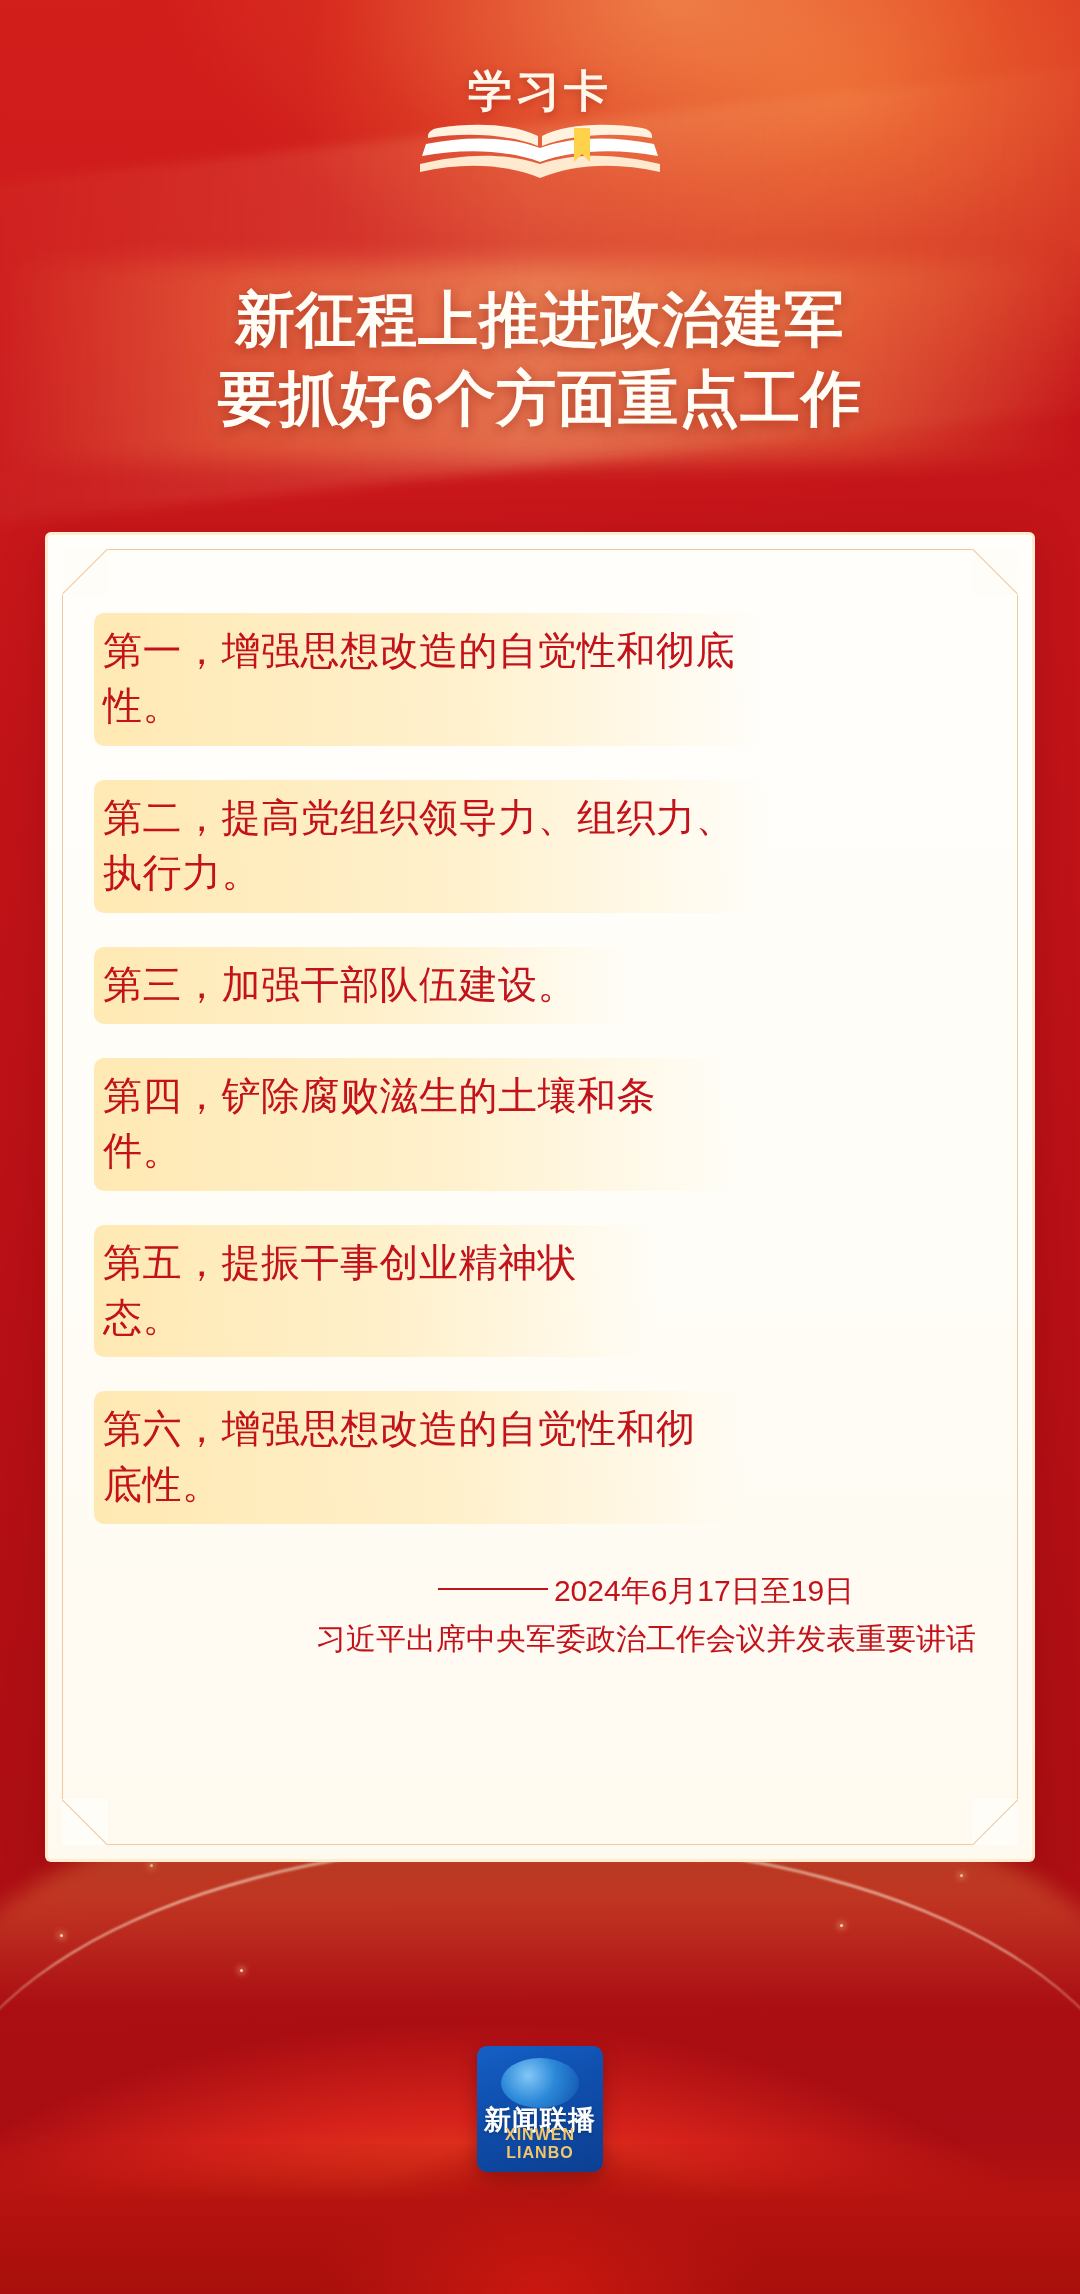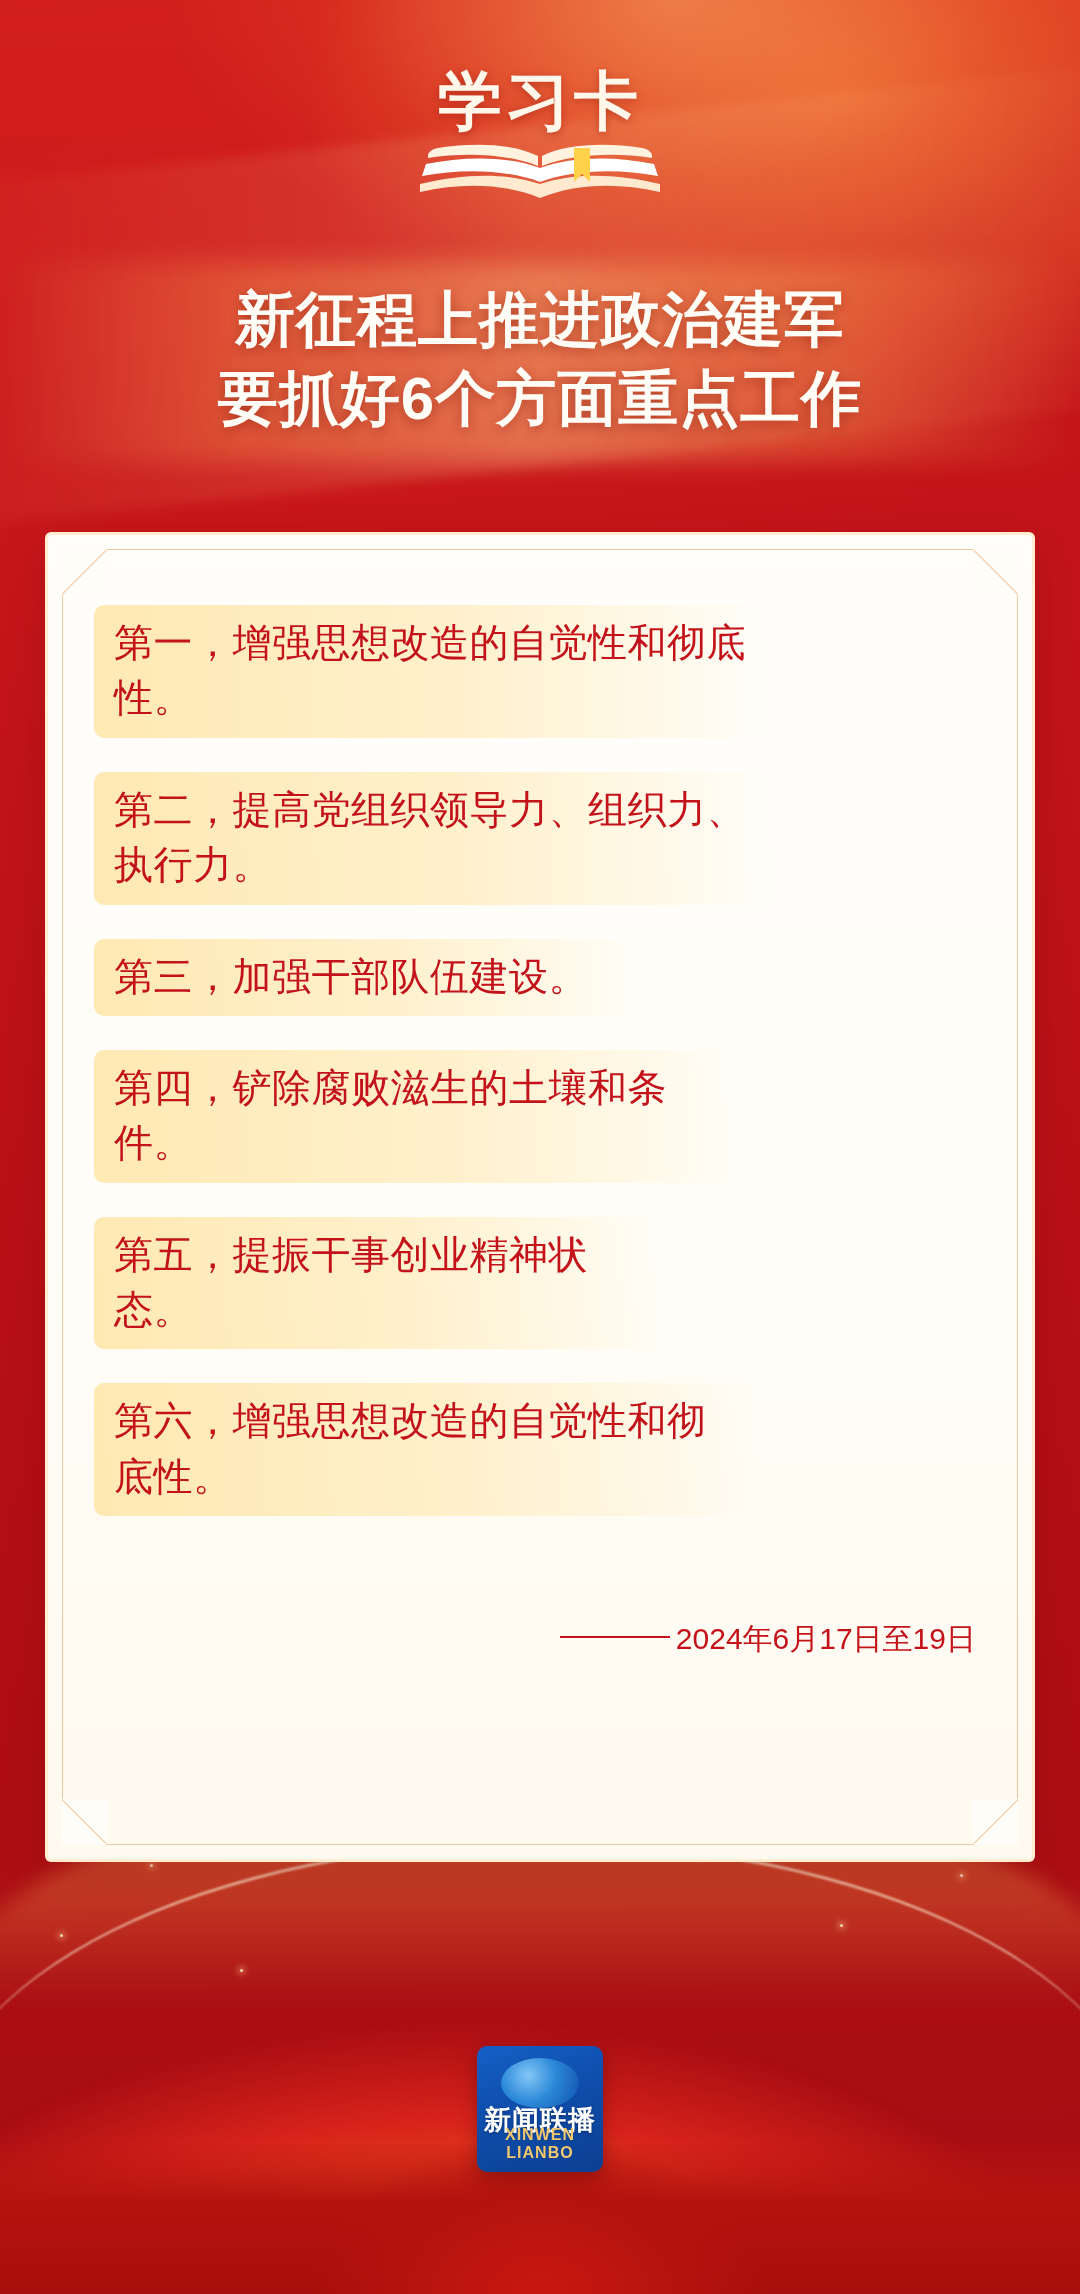--- a/index.html
+++ b/index.html
@@ -102,21 +102,21 @@
   .logo {
     position: absolute;
     top: 70px;
     left: 50%;
     transform: translateX(-50%);
     width: 280px;
     text-align: center;
     z-index: 5;
   }
   .logo-text {
-    font-size: 64px;
+    font-size: 44px;
     font-weight: 700;
     color: #fff7ea;
     letter-spacing: 4px;
     line-height: 1;
     font-family: "Liberation Serif", "DejaVu Serif", serif;
     text-shadow: 0 2px 8px rgba(120,0,0,0.35);
   }
   .logo-book {
     margin-top: 8px;
     position: relative;
@@ -191,24 +191,25 @@
 
   .list {
     position: absolute;
     top: 70px;
     left: 46px;
     right: 46px;
   }
   .item {
     position: relative;
     margin-bottom: 34px;
-    padding: 10px 22px 12px 20px;
+    padding: 10px 22px 12px 9px;
     border-radius: 10px;
     display: inline-block;
     background: linear-gradient(90deg, rgba(255,226,156,0.75) 0%, rgba(255,233,178,0.62) 55%, rgba(255,243,214,0.0) 100%);
+    margin-top: 8px;
   }
   .item-text {
     font-size: 39px;
     line-height: 1.42;
     color: #c3121a;
     font-weight: 500;
     letter-spacing: 0.5px;
     font-family: "Liberation Sans", "DejaVu Sans", sans-serif;
   }
   .item.wide { display: block; }
@@ -344,20 +345,21 @@
     </div>
     <div class="item wide w6">
       <div class="item-text">第六，增强思想改造的自觉性和彻底性。</div>
     </div>
   </div>
 
   <div class="source">
     <div class="source-date">
       <span class="source-line"></span><span>2024年6月17日至19日</span>
     </div>
+    <div class="source-desc">习近平出席中央军委政治工作会议并发表重要讲话</div>
   </div>
 </div>
 
 <div class="bottom-wrap">
   <div class="bottom-arc"></div>
   <div class="bottom-arc2"></div>
   <div class="bottom-sun"></div>
   <div class="bottom-red"></div>
   <div class="bottom-peak"></div>
   <div class="sparkle" style="left:60px; top:200px;"></div>

